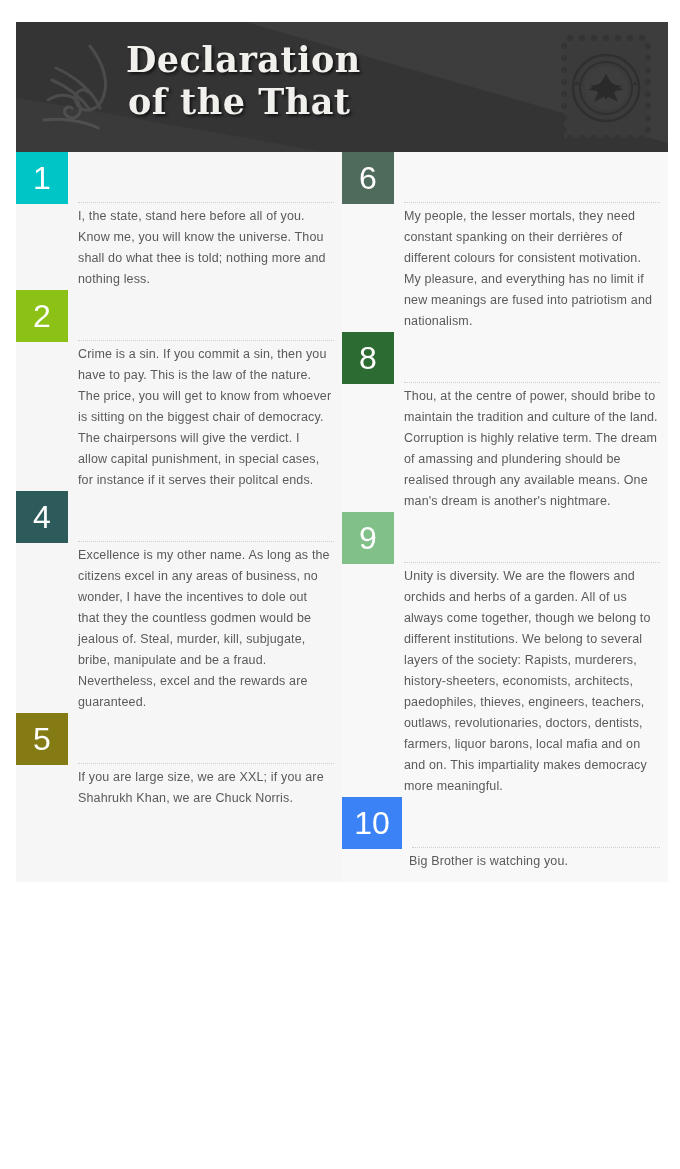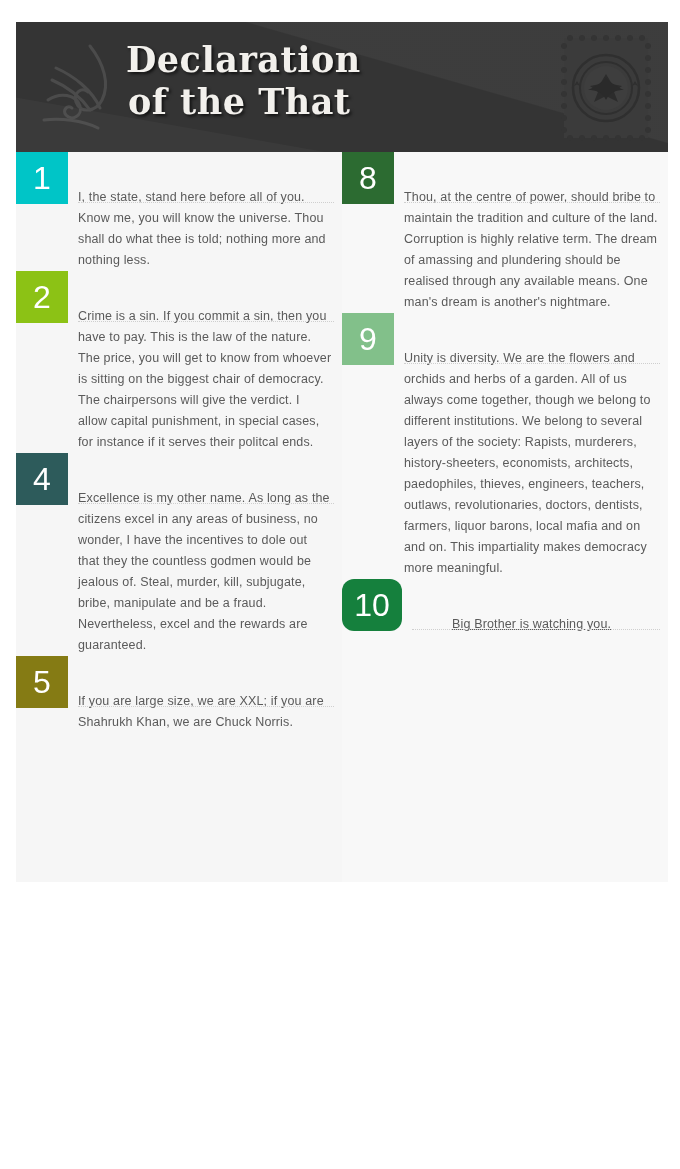--- a/index.html
+++ b/index.html
@@ -117,29 +117,29 @@
     position: absolute;
     left: 62px;
     top: 50px;
     right: 8px;
     height: 1px;
     border-top: 1px dotted #cfcfcf;
   }
   .rule.wide { left: 70px; }
   .body-text {
     margin-left: 62px;
-    padding-top: 35px;
+    padding-top: 54px;
     padding-right: 10px;
     color: #5a5a5a;
     font-family: "Liberation Sans", sans-serif;
     font-size: 12.5px;
     line-height: 21px;
     letter-spacing: 0.15px;
   }
-  .body-text.wide { margin-left: 110px; text-decoration: underline; }
+  .body-text.wide { margin-left: 67px; }
 
   
   .footer {
     position: absolute;
     left: 16px;
     top: 1137px;
     width: 652px;
     height: 18px;
     background: #343434;
   }
@@ -247,37 +247,38 @@
           <div class="badge" style="background: rgb(133, 123, 20);">5</div>
           <div class="rule"></div>
           <div class="body-text">If you are large size, we are XXL; if you are Shahrukh Khan, we are Chuck Norris.</div>
         </div>
       </div>
     <div class="col-divider"></div>
     <div class="col col-right" id="col-right">
         <div class="item">
           <div class="badge" style="background: rgb(78, 107, 92);">6</div>
           <div class="rule"></div>
+          <div class="body-text">My people, the lesser mortals, they need constant spanking on their derrières of different colours for consistent motivation. My pleasure, and everything has no limit if new meanings are fused into patriotism and nationalism.</div>
         </div>
         <div class="item">
           <div class="badge">7</div>
           <div class="rule"></div>
         </div>
         <div class="item">
           <div class="badge" style="background: rgb(44, 107, 49);">8</div>
           <div class="rule"></div>
           <div class="body-text">Thou, at the centre of power, should bribe to maintain the tradition and culture of the land. Corruption is highly relative term. The dream of amassing and plundering should be realised through any available means. One man's dream is another's nightmare.</div>
         </div>
         <div class="item">
           <div class="badge" style="background: rgb(130, 192, 138);">9</div>
           <div class="rule"></div>
           <div class="body-text">Unity is diversity. We are the flowers and orchids and herbs of a garden. All of us always come together, though we belong to different institutions. We belong to several layers of the society: Rapists, murderers, history-sheeters, economists, architects, paedophiles, thieves, engineers, teachers, outlaws, revolutionaries, doctors, dentists, farmers, liquor barons, local mafia and on and on. This impartiality makes democracy more meaningful.</div>
         </div>
         <div class="item">
-          <div class="badge wide" style="background: #15803d; border-radius: 12px;">10</div>
+          <div class="badge wide" style="background: #3b82f6;">10</div>
           <div class="rule wide"></div>
           <div class="body-text wide">Big Brother is watching you.</div>
         </div>
       </div>
   </div>
 
   <div class="footer"></div>
 
 </div>
 

